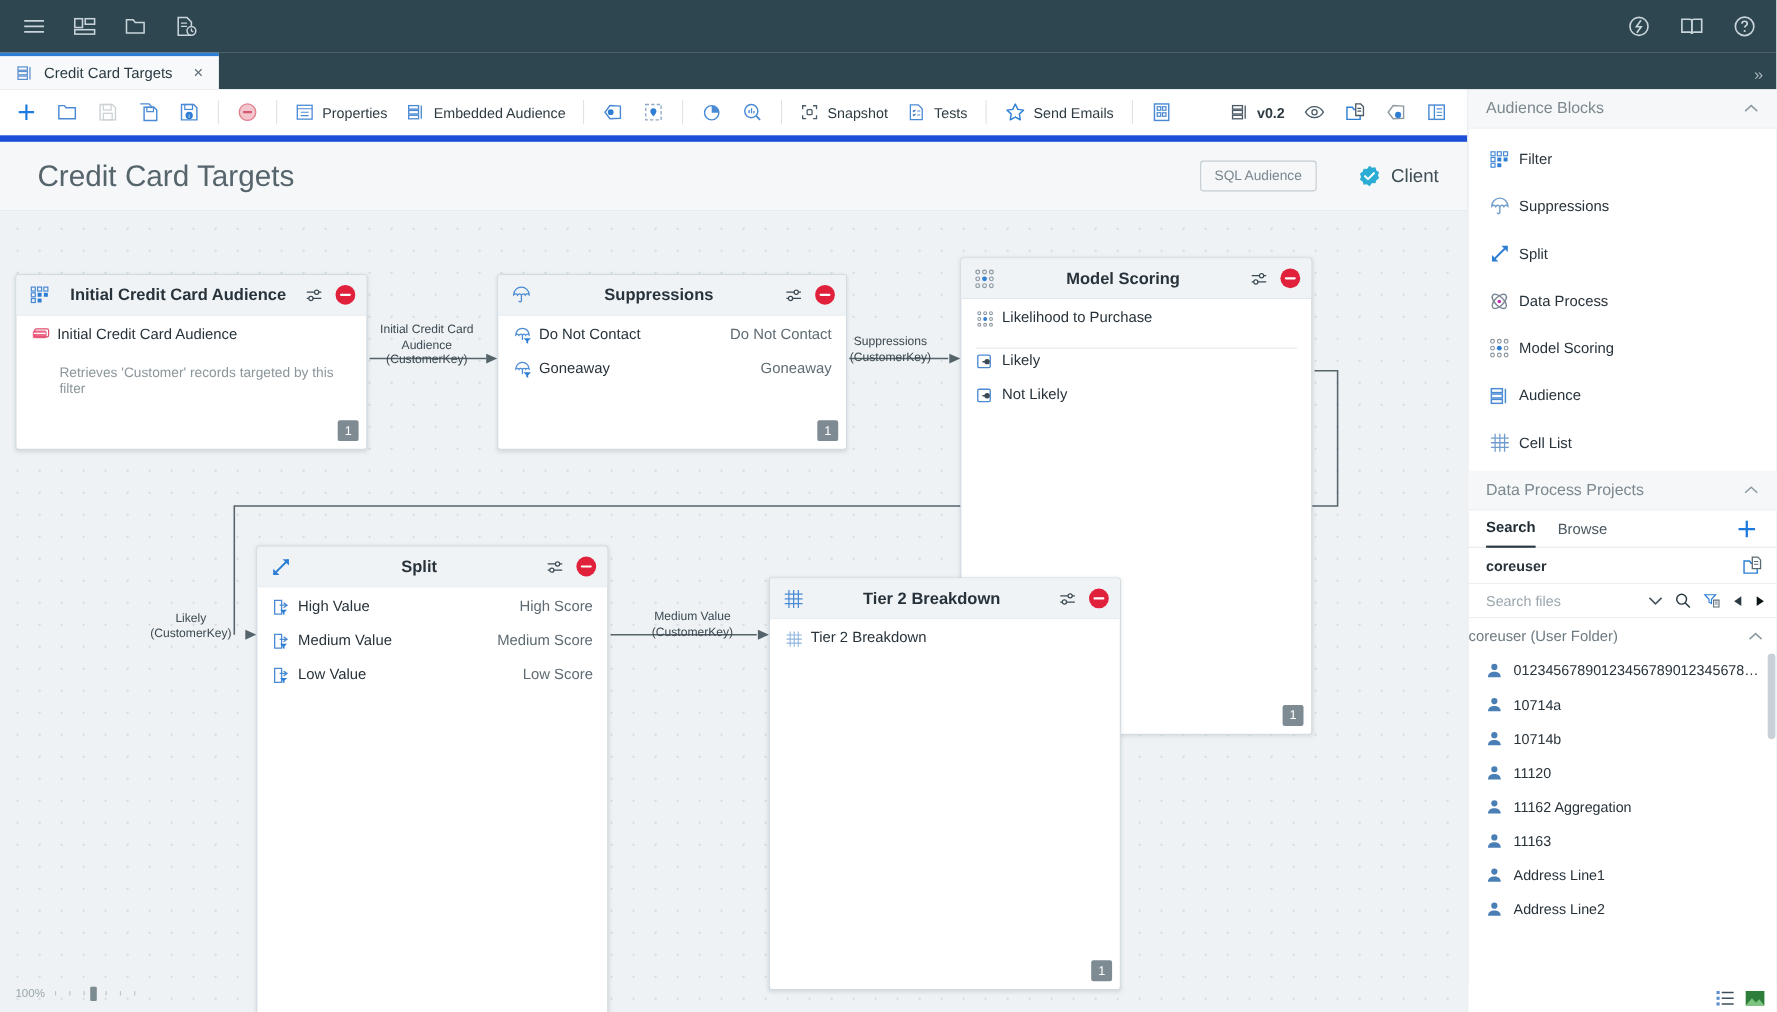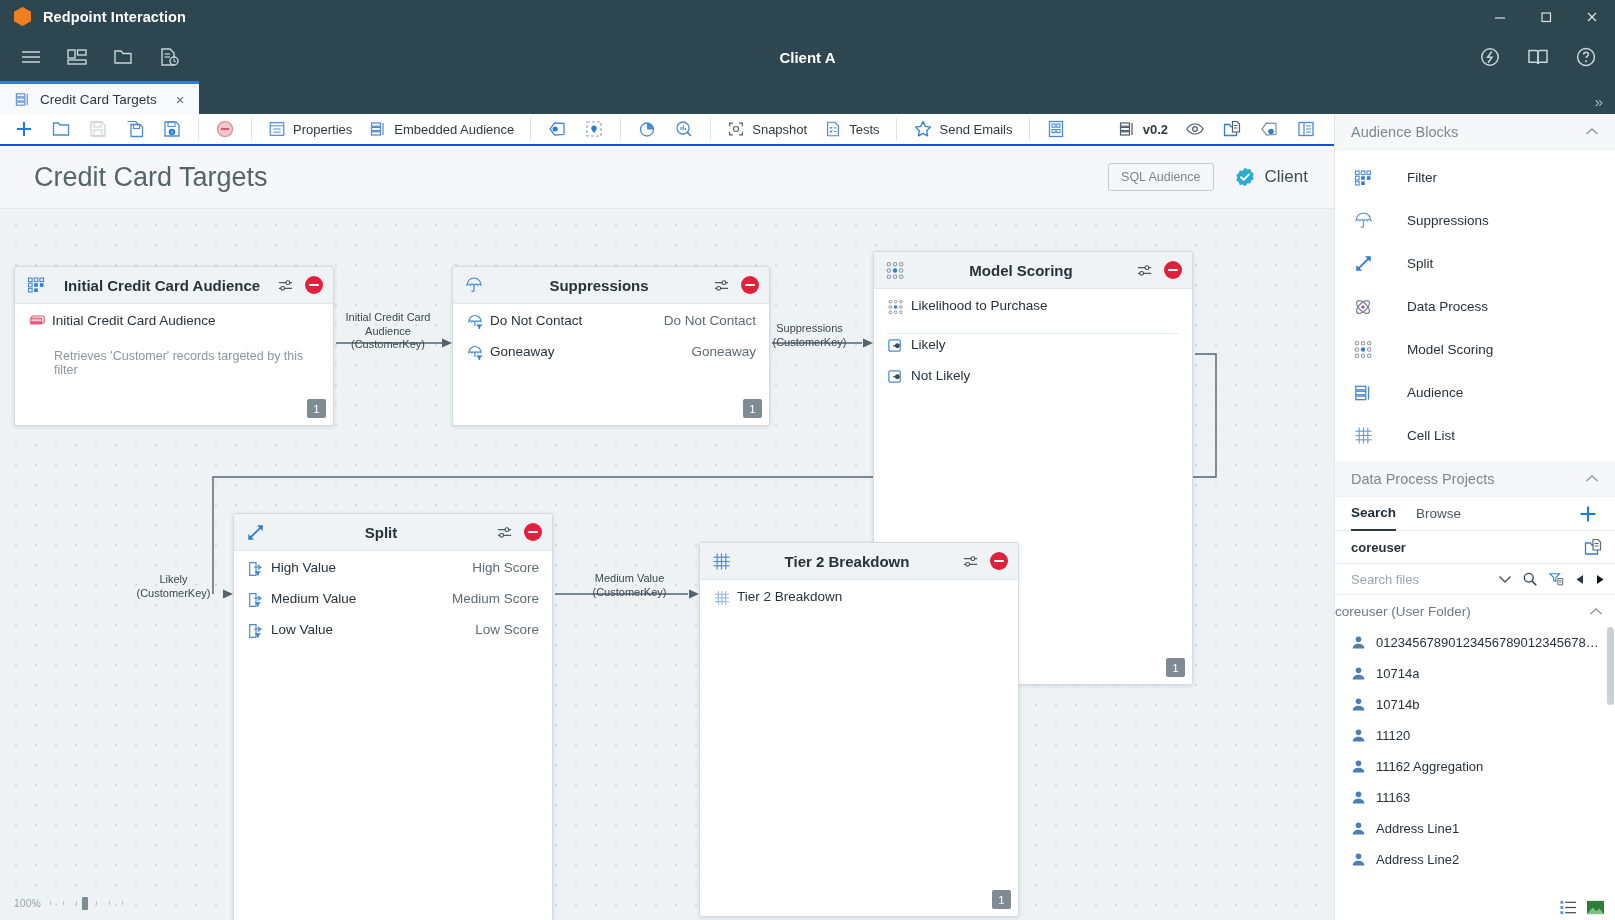--- a/index.html
+++ b/index.html
@@ -46,40 +46,40 @@
   }
   .tab .tabclose { color:#5a6a73; font-size:15px; margin-left:10px; line-height:1; }
   .chevrons { position:absolute; right:12px; bottom:4px; color:#aab8bf; font-size:15px; }
 
   
   .body { flex:1 1 auto; display:flex; min-height:0; }
   .left { flex:1 1 auto; display:flex; flex-direction:column; min-width:0; background:#fff; }
 
   
   .toolbar {
-    height:32px; background:#ffffff; border-bottom:2px solid #1d4ed8;
+    height:48px; background:#ffffff; border-bottom:6px solid #1d4ed8;
     display:flex; align-items:center; padding:0 6px; gap:1px; flex:0 0 auto;
   }
   .tb {
     height:32px; display:flex; align-items:center; gap:7px; padding:0 8px;
     color:#2e3b42; font-size:13px; border-radius:3px; white-space:nowrap;
   }
   .tb.disabled { opacity:.38; }
   .tbsep { width:1px; height:22px; background:#dde3e7; margin:0 7px; }
   .tb .lbl { font-size:13px; color:#2e3b42; }
   .toolbar-right { margin-left:auto; display:flex; align-items:center; gap:1px; padding-right:4px; }
   .ver { font-size:13px; font-weight:bold; color:#2e3b42; }
 
   
   .pagehead {
     height:63px; background:#f5f7f8; display:flex; align-items:center;
     padding:0 26px 0 34px; flex:0 0 auto; border-bottom:1px solid #e4e9ec;
   }
   .pagetitle { font-size:27px; color:#56646c; font-weight:normal; }
-  .pagehead-right { margin-left:auto; display:flex; align-items:center; gap:20px; }
+  .pagehead-right { margin-left:auto; display:flex; align-items:center; gap:37px; }
   .sqlbadge {
     border:1px solid #c3ccd2; border-radius:3px; padding:6px 12px;
     font-size:12.5px; color:#7b878e; background:#f5f7f8;
   }
   .validwrap { display:flex; align-items:center; gap:9px; }
   .validtext { font-size:17px; color:#3f4d55; }
 
   
   .canvas {
     flex:1 1 auto; position:relative; overflow:hidden;
@@ -121,21 +121,21 @@
   .zthumb { position:absolute; left:34px; top:1px; width:6px; height:13px; background:#7d8b93; border-radius:1px; }
 
   
   .right { width:281px; flex:0 0 281px; background:#ffffff; border-left:1px solid #e2e7ea; display:flex; flex-direction:column; }
   .sec-head {
     height:36px; background:#f5f7f8; display:flex; align-items:center; padding:0 16px;
     font-size:14.5px; color:#7b888f; flex:0 0 auto; border-bottom:1px solid #eef1f3;
   }
   .sec-head .caret { margin-left:auto; color:#8d9aa1; font-size:12px; }
   .blocklist { padding:6px 0 4px 0; flex:0 0 auto; }
-  .blockitem { height:43px; display:flex; align-items:center; gap:32px; padding:0 16px; font-size:13.5px; color:#27323a; }
+  .blockitem { height:43px; display:flex; align-items:center; gap:6px; padding:0 16px; font-size:13.5px; color:#27323a; }
   .blockitem .bi { width:24px; display:flex; align-items:center; justify-content:center; }
 
   .tabs2 { height:34px; display:flex; align-items:center; padding:0 16px; gap:20px; position:relative; border-bottom:1px solid #e6eaed; flex:0 0 auto; }
   .tab2 { font-size:13.5px; color:#4a575f; height:34px; display:flex; align-items:center; }
   .tab2.active { color:#1c2a33; font-weight:bold; border-bottom:2px solid #2b3a42; }
   .plusbtn { margin-left:auto; color:#1f7ae0; font-size:25px; line-height:1; font-weight:300; }
 
   .pathrow { height:32px; display:flex; align-items:center; padding:0 12px 0 16px; font-size:13px; font-weight:bold; color:#27323a; flex:0 0 auto; }
   .pathrow .pr-icon { margin-left:auto; }
 
@@ -153,42 +153,20 @@
 
   .botbar { height:26px; display:flex; align-items:center; justify-content:flex-end; gap:8px; padding:0 10px; flex:0 0 auto; background:#fff; }
 
   svg { display:block; }
 </style>
 </head>
 <body>
 
 <div class="app">
 
-  <div class="titlebar">
-    <div class="brand-hex"></div>
-    <div class="brand-name">Redpoint Interaction</div>
-    <div class="winbtns">
-      <div class="winbtn">
-        <svg width="14" height="14" viewBox="0 0 14 14">
-            <line x1="2" y1="8" x2="12" y2="8" stroke="#d8e0e3" stroke-width="1.2"></line>
-          </svg>
-      </div>
-      <div class="winbtn">
-        <svg width="14" height="14" viewBox="0 0 14 14">
-            <rect x="3" y="3" width="8.5" height="8.5" fill="none" stroke="#d8e0e3" stroke-width="1.2"></rect>
-          </svg>
-      </div>
-      <div class="winbtn close">
-        <svg width="14" height="14" viewBox="0 0 14 14">
-            <line x1="3" y1="3" x2="11" y2="11" stroke="#d8e0e3" stroke-width="1.2"></line>
-            <line x1="11" y1="3" x2="3" y2="11" stroke="#d8e0e3" stroke-width="1.2"></line>
-          </svg>
-      </div>
-    </div>
-  </div>
 
   <div class="menubar">
     <div class="mbtn">
       <svg width="22" height="18" viewBox="0 0 22 18">
           <g stroke="#c9d5da" stroke-width="1.5">
             <line x1="2" y1="4" x2="20" y2="4"></line>
             <line x1="2" y1="9" x2="20" y2="9"></line>
             <line x1="2" y1="14" x2="20" y2="14"></line>
           </g>
         </svg>
@@ -209,21 +187,20 @@
     </div>
     <div class="mbtn">
       <svg width="22" height="20" viewBox="0 0 22 20">
           <path d="M4 2h8l4 4v12H4z" fill="none" stroke="#c9d5da" stroke-width="1.4"></path>
           <line x1="6.5" y1="7" x2="12" y2="7" stroke="#c9d5da" stroke-width="1.2"></line>
           <line x1="6.5" y1="10" x2="12" y2="10" stroke="#c9d5da" stroke-width="1.2"></line>
           <circle cx="16" cy="14" r="4" fill="#2e4650" stroke="#c9d5da" stroke-width="1.4"></circle>
           <path d="M16 11.8V14l1.7 1" stroke="#c9d5da" stroke-width="1.2" fill="none"></path>
         </svg>
     </div>
-    <div class="client-title">Client A</div>
     <div class="menubar-right">
       <div class="mbtn">
         <svg width="24" height="22" viewBox="0 0 24 22">
             <circle cx="12" cy="11" r="8.2" fill="none" stroke="#c9d5da" stroke-width="1.5"></circle>
             <path d="M13.8 5.5 9.6 11.3h4.4L10 16.8" fill="none" stroke="#c9d5da" stroke-width="1.5"></path>
           </svg>
       </div>
       <div class="mbtn">
         <svg width="24" height="22" viewBox="0 0 24 22">
             <path d="M3 4.5h7c1.2 0 2 .8 2 1.8V18c0-1-.8-1.8-2-1.8H3z" fill="none" stroke="#c9d5da" stroke-width="1.5"></path>

